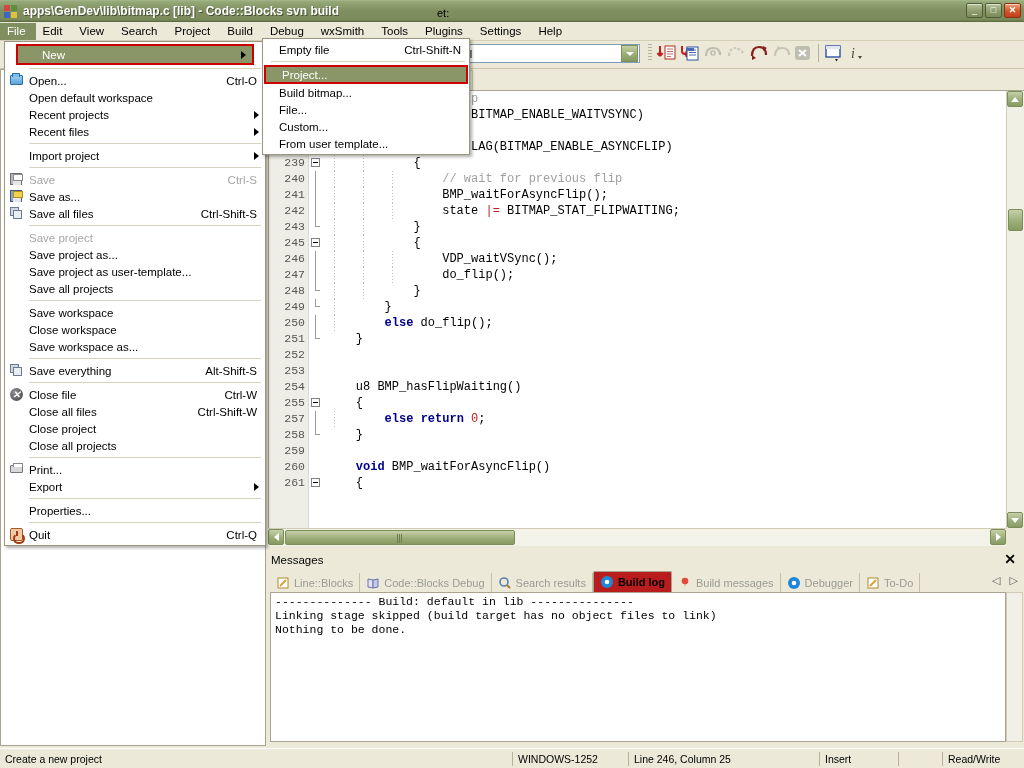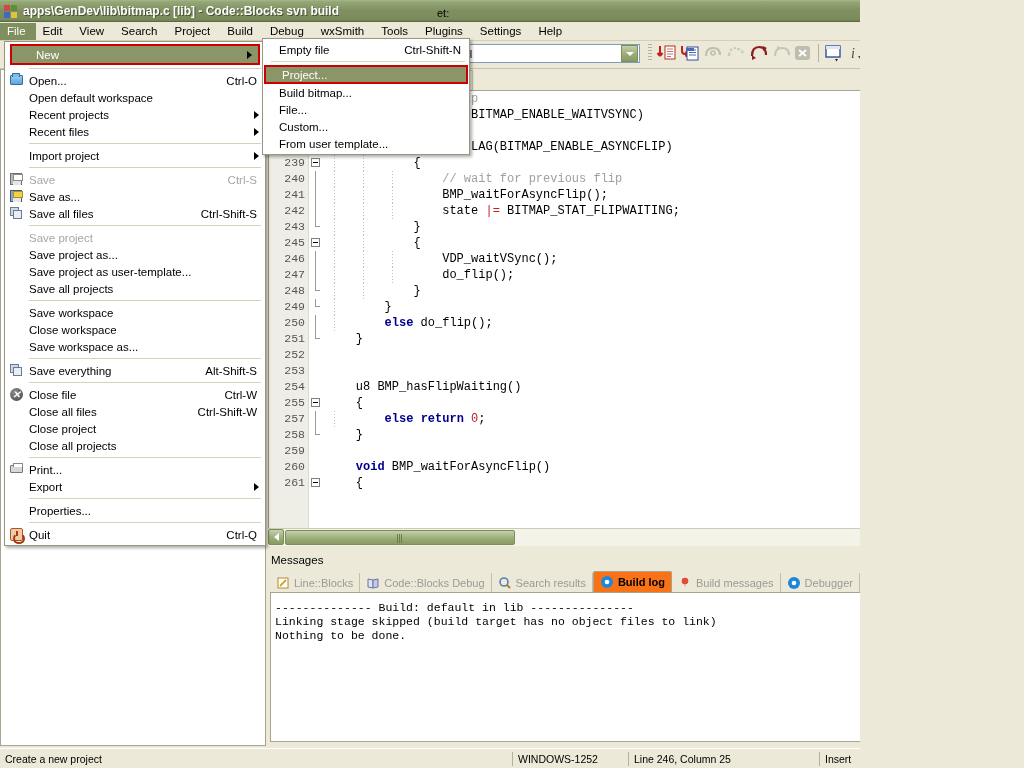--- a/index.html
+++ b/index.html
@@ -6,21 +6,21 @@
   html, body {
     margin: 0; padding: 0;
     width: 1024px; height: 768px;
     overflow: hidden;
     font-family: "Liberation Sans", sans-serif;
     font-size: 11px;
     background: #ece9d8;
   }
   #app {
     position: relative;
-    width: 860px; height: 768px;
+    width: 1024px; height: 768px;
     background: #ece9d8;
     overflow: hidden;
   }
 
   
   #titlebar {
     position: absolute; left: 0; top: 0; width: 1024px; height: 22px;
     background: linear-gradient(to bottom, #a8b78c 0%, #94a878 8%, #808f5f 50%, #7c8c5c 88%, #6f8050 100%);
     display: flex; align-items: center;
     border-bottom: 1px solid #5d6b42;
@@ -212,31 +212,31 @@
   }
   #msg-tabs {
     position: absolute; left: 2px; top: 21px; height: 21px; display: flex; align-items: flex-end;
   }
   .mtab {
     height: 19px; padding: 0 6px; display: flex; align-items: center; gap: 4px;
     font-size: 11px; color: #9b9b95; white-space: nowrap;
     border-right: 1px solid #c3bfa8;
   }
   .mtab.selected {
-    background: #f97316; color: #000; font-weight: bold; height: 21px;
+    background: #b91c1c; color: #000; font-weight: bold; height: 21px;
     border: 1px solid #a8a490; border-bottom: none; border-radius: 2px 2px 0 0; text-align: right;
   }
   .mtab-icon { width: 14px; height: 14px; position: relative; flex: none; }
   #msg-navs {
     position: absolute; right: 6px; top: 24px; display: flex; gap: 9px; color: #555;
   }
   #msg-body {
     position: absolute; left: 2px; top: 42px; width: 736px; height: 150px;
     background: #ffffff; border: 1px solid #a8a490;
-    padding: 8px 4px;
+    padding: 2px 4px;
     font-family: "Liberation Mono", monospace; font-size: 11.5px;
     color: #000; overflow: hidden;
   }
   #msg-body div { white-space: pre; line-height: 14px; }
   #msg-vscroll {
     position: absolute; right: 1px; top: 42px; width: 17px; height: 150px;
     background: #f1f0e7; border: 1px solid #cfcbb4;
   }
 
   
@@ -272,21 +272,21 @@
     border-top: 4px solid transparent; border-bottom: 4px solid transparent;
     border-left: 5px solid #000;
   }
   .mi .mico {
     position: absolute; left: 4px; top: 1px; width: 16px; height: 15px;
   }
   .msep { height: 1px; background: #d6d2c0; margin: 3px 4px 3px 24px; }
   .mi.hl-new {
     background: #8b9668; color: #ffffff;
     border: 2px solid #cc0000; height: 21px;
-    margin: 0 5px;
+    margin: 0 11px;
   }
 
   
   #newsub {
     position: absolute; left: 262px; top: 38px; width: 208px;
     background: #ffffff; border: 1px solid #9a9681;
     box-shadow: 2px 2px 3px rgba(0,0,0,0.32);
     padding: 2px 0; z-index: 50;
   }
   #newsub .mi { padding-left: 16px; }

